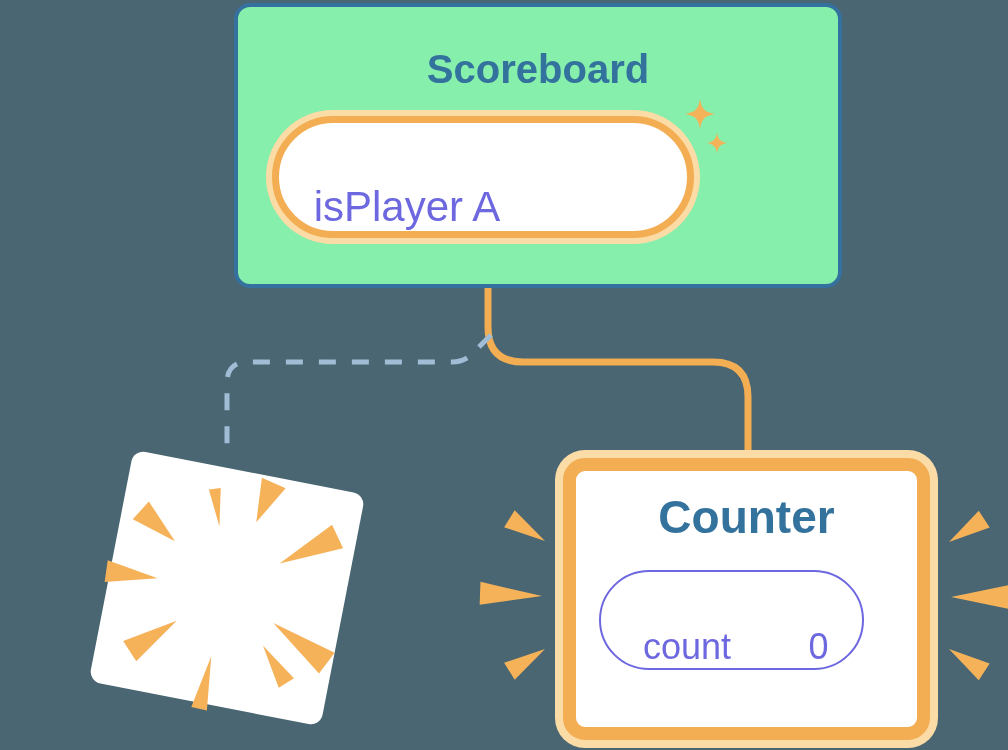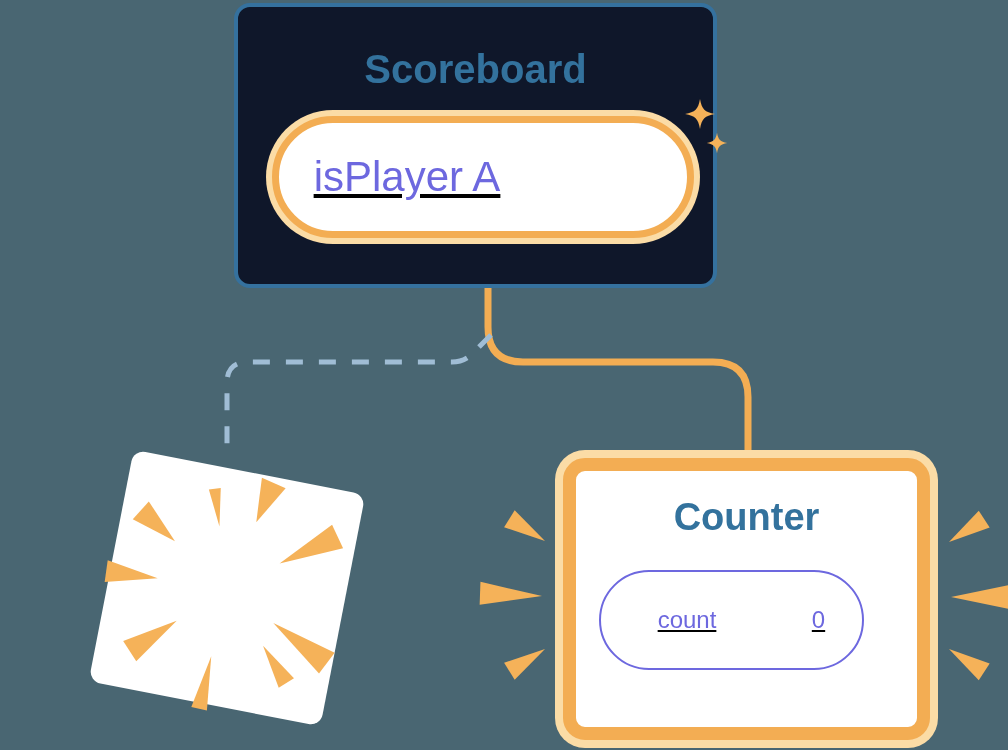--- a/index.html
+++ b/index.html
@@ -13,23 +13,23 @@
   }
   .scene-svg {
     position: absolute;
     left: 0; top: 0;
     z-index: 1;
   }
   
   .scoreboard-card {
     position: absolute;
     left: 234px; top: 3px;
-    width: 483px; height: 285px;
+    width: 608px; height: 285px;
     box-sizing: border-box;
-    background: #0f172a;
+    background: #86efac;
     border: 4px solid #35719E;
     border-radius: 16px;
     z-index: 2;
   }
   .card-title {
     position: absolute;
     left: 0; right: 0;
     text-align: center;
     color: #33729D;
     font-weight: 600;
@@ -37,24 +37,23 @@
   .scoreboard-card .card-title {
     top: 38px;
     font-size: 40px;
     line-height: 48px;
   }
   .state-pill {
     position: absolute;
     box-sizing: border-box;
     background: #ffffff;
     display: flex;
-    align-items: center;
+    align-items: flex-end;
     border-radius: 999px;
     overflow: hidden;
-    text-decoration: underline;
   }
   .scoreboard-card .state-pill {
     left: 34px; top: 109px;
     width: 422px; height: 122px;
     border: 7px solid #F3AD53;
     box-shadow: 0 0 0 6px #FBDCA6;
   }
   .pill-cell {
     display: flex;
     align-items: center;
@@ -79,29 +78,29 @@
   .counter-card-inner {
     position: relative;
     box-sizing: border-box;
     width: 100%; height: 100%;
     background: #ffffff;
     border: 13px solid #F3AD53;
     border-radius: 22px;
   }
   .counter-card-inner .card-title {
     top: 25px;
-    font-size: 38px;
+    font-size: 46px;
     line-height: 42px;
   }
   .counter-card-inner .state-pill {
     left: 23px; top: 99px;
     width: 265px; height: 100px;
     border: 2px solid #6D68DF;
   }
-  .counter-card-inner .pill-cell { font-size: 24px; }
+  .counter-card-inner .pill-cell { font-size: 36px; }
   .counter-card-inner .pill-name { width: 172px; }
   .counter-card-inner .pill-value { flex: 1; }
   .counter-card-inner .pill-divider { width: 2px; background: #6D68DF; }
   
   .sparkles-svg {
     position: absolute;
     left: 670px; top: 90px;
     z-index: 3;
   }
 </style>

